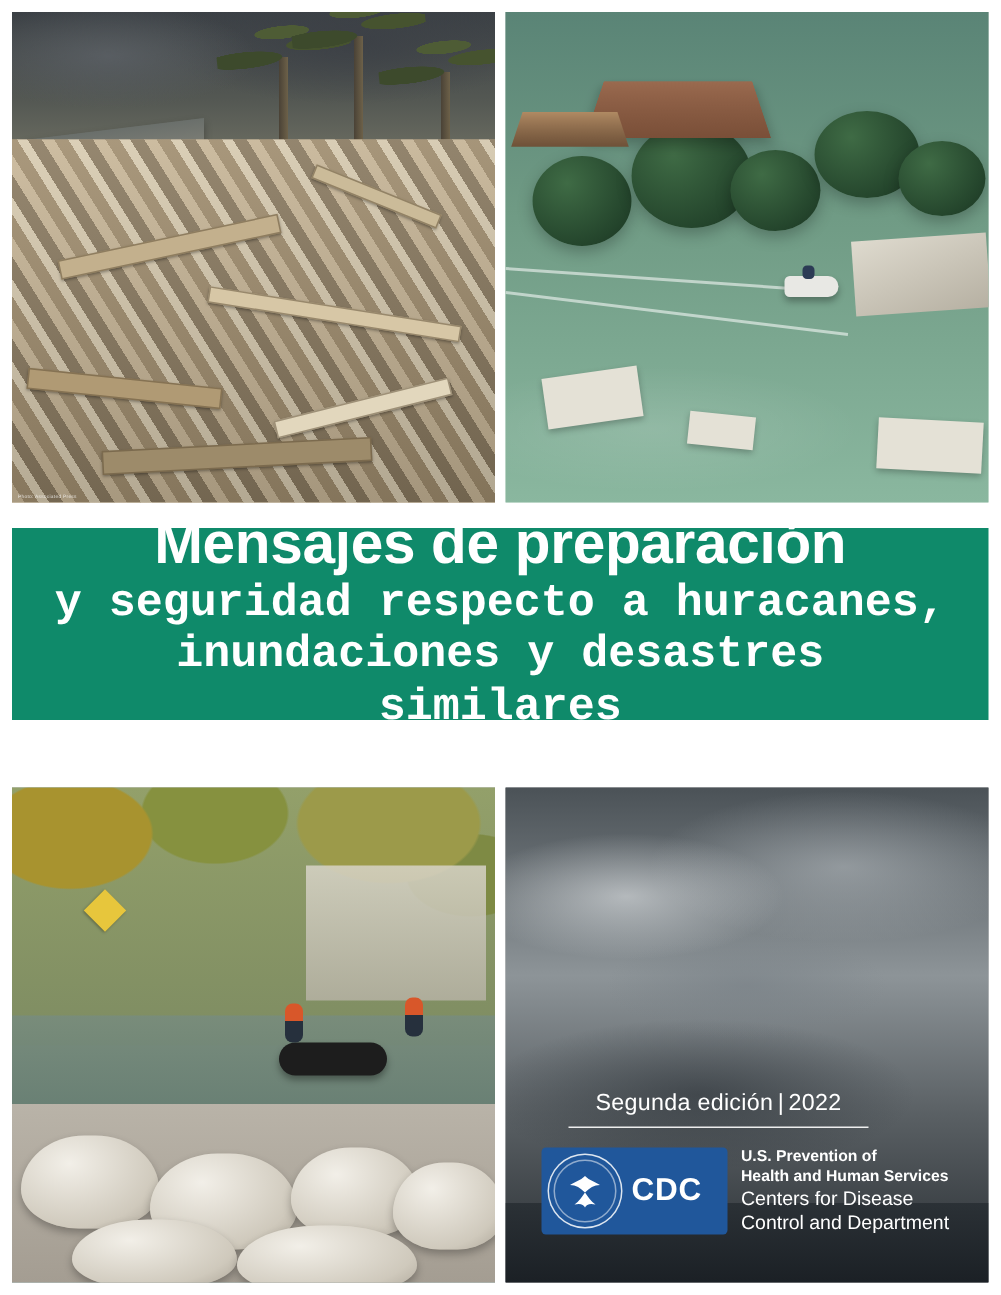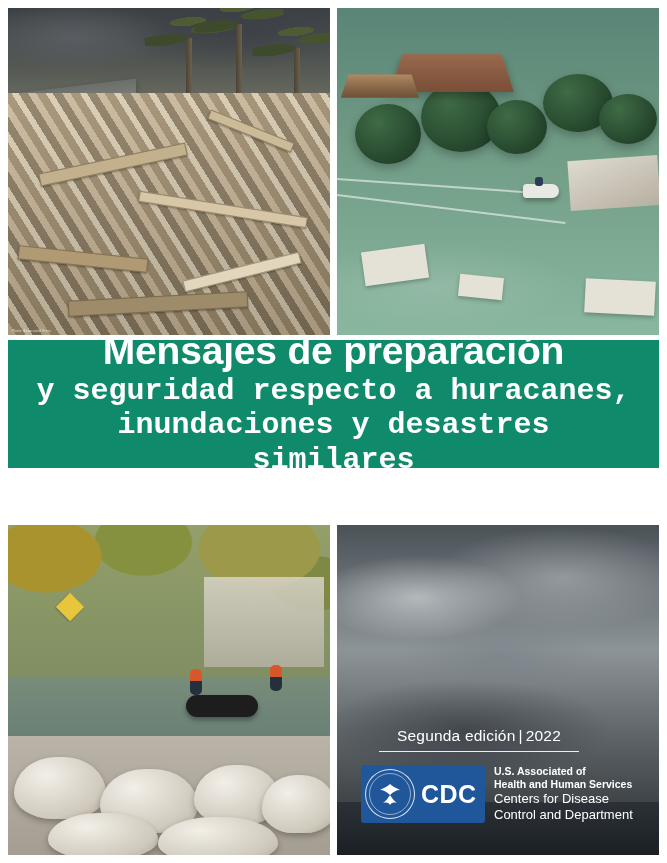--- a/index.html
+++ b/index.html
@@ -147,21 +147,21 @@
   .power-line {
     position: absolute;
     height: 2px;
     background: rgba(255,255,255,.55);
     transform-origin: left center;
   }
 
   
   .title-band {
     position: absolute;
-    left: 8px; top: 340px;
+    left: 8px; top: 352px;
     width: 651px; height: 128px;
     background: #0f8a6a;
     color: #ffffff;
     display: flex;
     flex-direction: column;
     align-items: center;
     justify-content: center;
     padding: 0 26px;
   }
   .title-line1 {
@@ -317,21 +317,21 @@
   }
   .hhs-seal .bird {
     position: absolute;
     left: 50%; top: 50%;
     transform: translate(-50%,-50%);
     width: 26px; height: 24px;
   }
   .cdc-text {
     color: #ffffff;
     font-weight: 700;
-    font-size: 25px;
+    font-size: 21px;
     letter-spacing: .5px;
     margin-left: 6px;
     font-family: "Liberation Sans", sans-serif;
   }
   .dept-text {
     color: #ffffff;
     line-height: 1.22;
   }
   .dept-line1, .dept-line2 {
     font-size: 10.5px;
@@ -435,21 +435,21 @@
           <div class="hhs-seal">
             <div class="ring-text"></div>
             <svg class="bird" viewBox="0 0 26 24" aria-hidden="true">
               <path d="M13 2 C10 5, 6 6, 3 8 C7 8, 10 10, 13 13 C16 10, 19 8, 23 8 C20 6, 16 5, 13 2 Z" fill="#ffffff"></path>
               <path d="M13 13 C11 16, 9 19, 6 21 C10 20, 12 21, 13 23 C14 21, 16 20, 20 21 C17 19, 15 16, 13 13 Z" fill="#ffffff"></path>
             </svg>
           </div>
           <div class="cdc-text">CDC</div>
         </div>
         <div class="dept-text">
-          <div class="dept-line1">U.S. Associated of</div>
+          <div class="dept-line1">U.S. Prevention of</div>
           <div class="dept-line2">Health and Human Services</div>
           <div class="dept-line3">Centers for Disease</div>
           <div class="dept-line4">Control and Department</div>
         </div>
       </div>
     </div>
 
   </div>
 
 </div>

